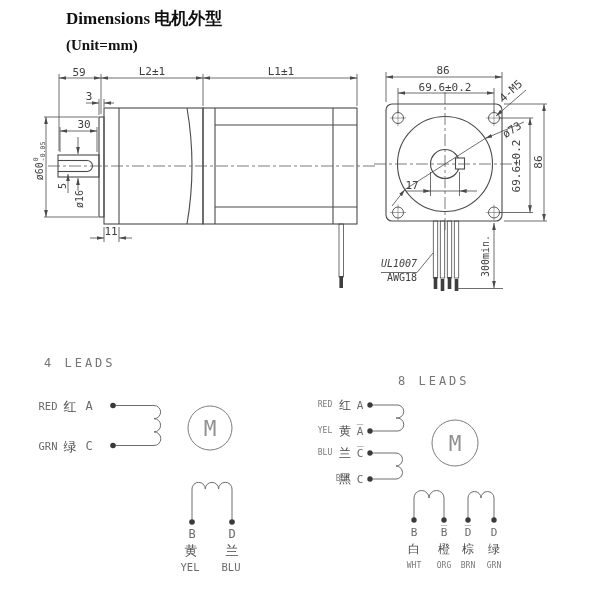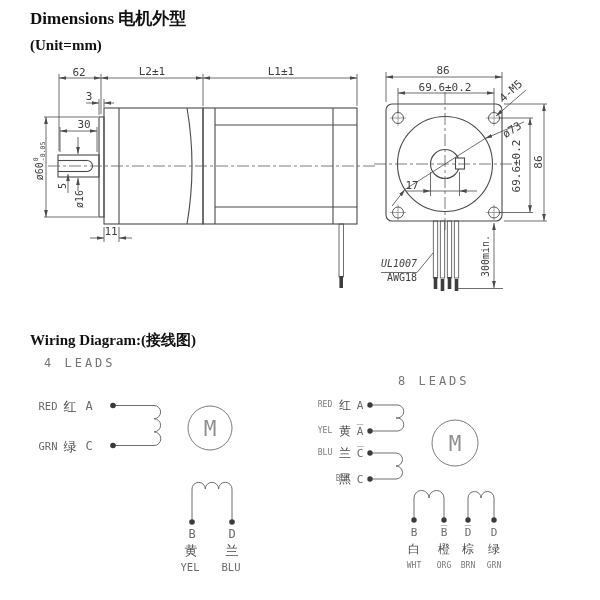--- a/index.html
+++ b/index.html
@@ -1,21 +1,21 @@
 <!DOCTYPE html>
 <html><head>
 <meta charset="utf-8">
 <style>
   html,body{margin:0;padding:0;background:#fff;}
   #stage{position:relative;width:600px;height:600px;background:#ffffff;overflow:hidden;
          font-family:"DejaVu Sans Mono", monospace;}
   #stage svg{position:absolute;left:0;top:0;}
   .lbl{position:absolute;white-space:nowrap;transform:translate(-50%,-50%);line-height:1;}
   .r90{transform:translate(-50%,-50%) rotate(-90deg);}
-  .serifhead{font-family:"Liberation Serif", serif;font-weight:bold;color:#111;transform:none;}
+  .serifhead{font-family:"Liberation Serif", serif;font-weight:bold;color:#111;transform:none;margin-left:36px;}
   .dim{font-size:11px;color:#3f3f3f;letter-spacing:0px;}
   .dimsm{font-size:10px;color:#3f3f3f;}
   .techlab{font-size:12px;color:#757575;letter-spacing:3px;}
   .en4{font-size:10.5px;color:#6b6b6b;}
   .cn4{font-size:13px;color:#4a4a4a;font-family:"DejaVu Sans",sans-serif;}
   .ph4{font-size:12px;color:#6b6b6b;}
   .en8{font-size:8px;color:#7a7a7a;}
   .cn8{font-size:12px;color:#4a4a4a;font-family:"DejaVu Sans",sans-serif;}
   .ph8{font-size:11px;color:#6b6b6b;}
   .mletter{font-size:21px;color:#8f8f8f;}
@@ -195,21 +195,21 @@
           <circle cx="444" cy="520" r="2.7"></circle>
       <circle cx="468" cy="520" r="2.7"></circle>
           <circle cx="494" cy="520" r="2.7"></circle>
     </g>
   </g>
 </svg>
 
 <div class="lbl serifhead" style="left:30px;top:10px;font-size:17px;">Dimensions 电机外型</div>
 <div class="lbl serifhead" style="left:30px;top:38px;font-size:15px;">(Unit=mm)</div>
 
-<div class="lbl dim" style="left:79px;top:72px;">62</div>
+<div class="lbl dim" style="left:79px;top:72px;">59</div>
 <div class="lbl dim" style="left:152px;top:71px;">L2±1</div>
 <div class="lbl dim" style="left:281px;top:71px;">L1±1</div>
 <div class="lbl dim" style="left:89px;top:96px;">3</div>
 <div class="lbl dim" style="left:84px;top:124px;">30</div>
 <div class="lbl r90" style="left:40px;top:161px;">
   <span class="d60wrap">
         <span class="dimsm">ø60</span>
         <span class="tolstack">
           <span>0</span>
           <span>-0.05</span>
@@ -224,21 +224,20 @@
 <div class="lbl dim" style="left:445px;top:87px;">69.6±0.2</div>
 <div class="lbl dim" style="left:511px;top:91px;transform:translate(-50%,-50%) rotate(-42deg);">4-M5</div>
 <div class="lbl dim" style="left:512px;top:130px;transform:translate(-50%,-50%) rotate(-33deg);">ø73</div>
 <div class="lbl dim r90" style="left:516px;top:166px;">69.6±0.2</div>
 <div class="lbl dim r90" style="left:538px;top:162px;">86</div>
 <div class="lbl dim" style="left:412px;top:185px;">17</div>
 <div class="lbl dimsm r90" style="left:486px;top:256px;">300min.</div>
 <div class="lbl dimsm" style="left:399px;top:264px;font-style:italic;">UL1007</div>
 <div class="lbl dimsm" style="left:402px;top:278px;">AWG18</div>
 
-<div class="lbl serifhead" style="left:30px;top:333px;font-size:15px;">Wiring Diagram:(接线图)</div>
 
 <div class="lbl techlab" style="left:44px;top:357px;transform:none;">4 LEADS</div>
 <div class="lbl techlab" style="left:398px;top:375px;transform:none;">8 LEADS</div>
 
 <div class="lbl en4" style="left:48px;top:406px;">RED</div>
 <div class="lbl cn4" style="left:70px;top:406px;">红</div>
 <div class="lbl ph4" style="left:89px;top:406px;">A</div>
 <div class="lbl en4" style="left:48px;top:446px;">GRN</div>
 <div class="lbl cn4" style="left:70px;top:446px;">绿</div>
 <div class="lbl ph4" style="left:89px;top:446px;">C</div>

